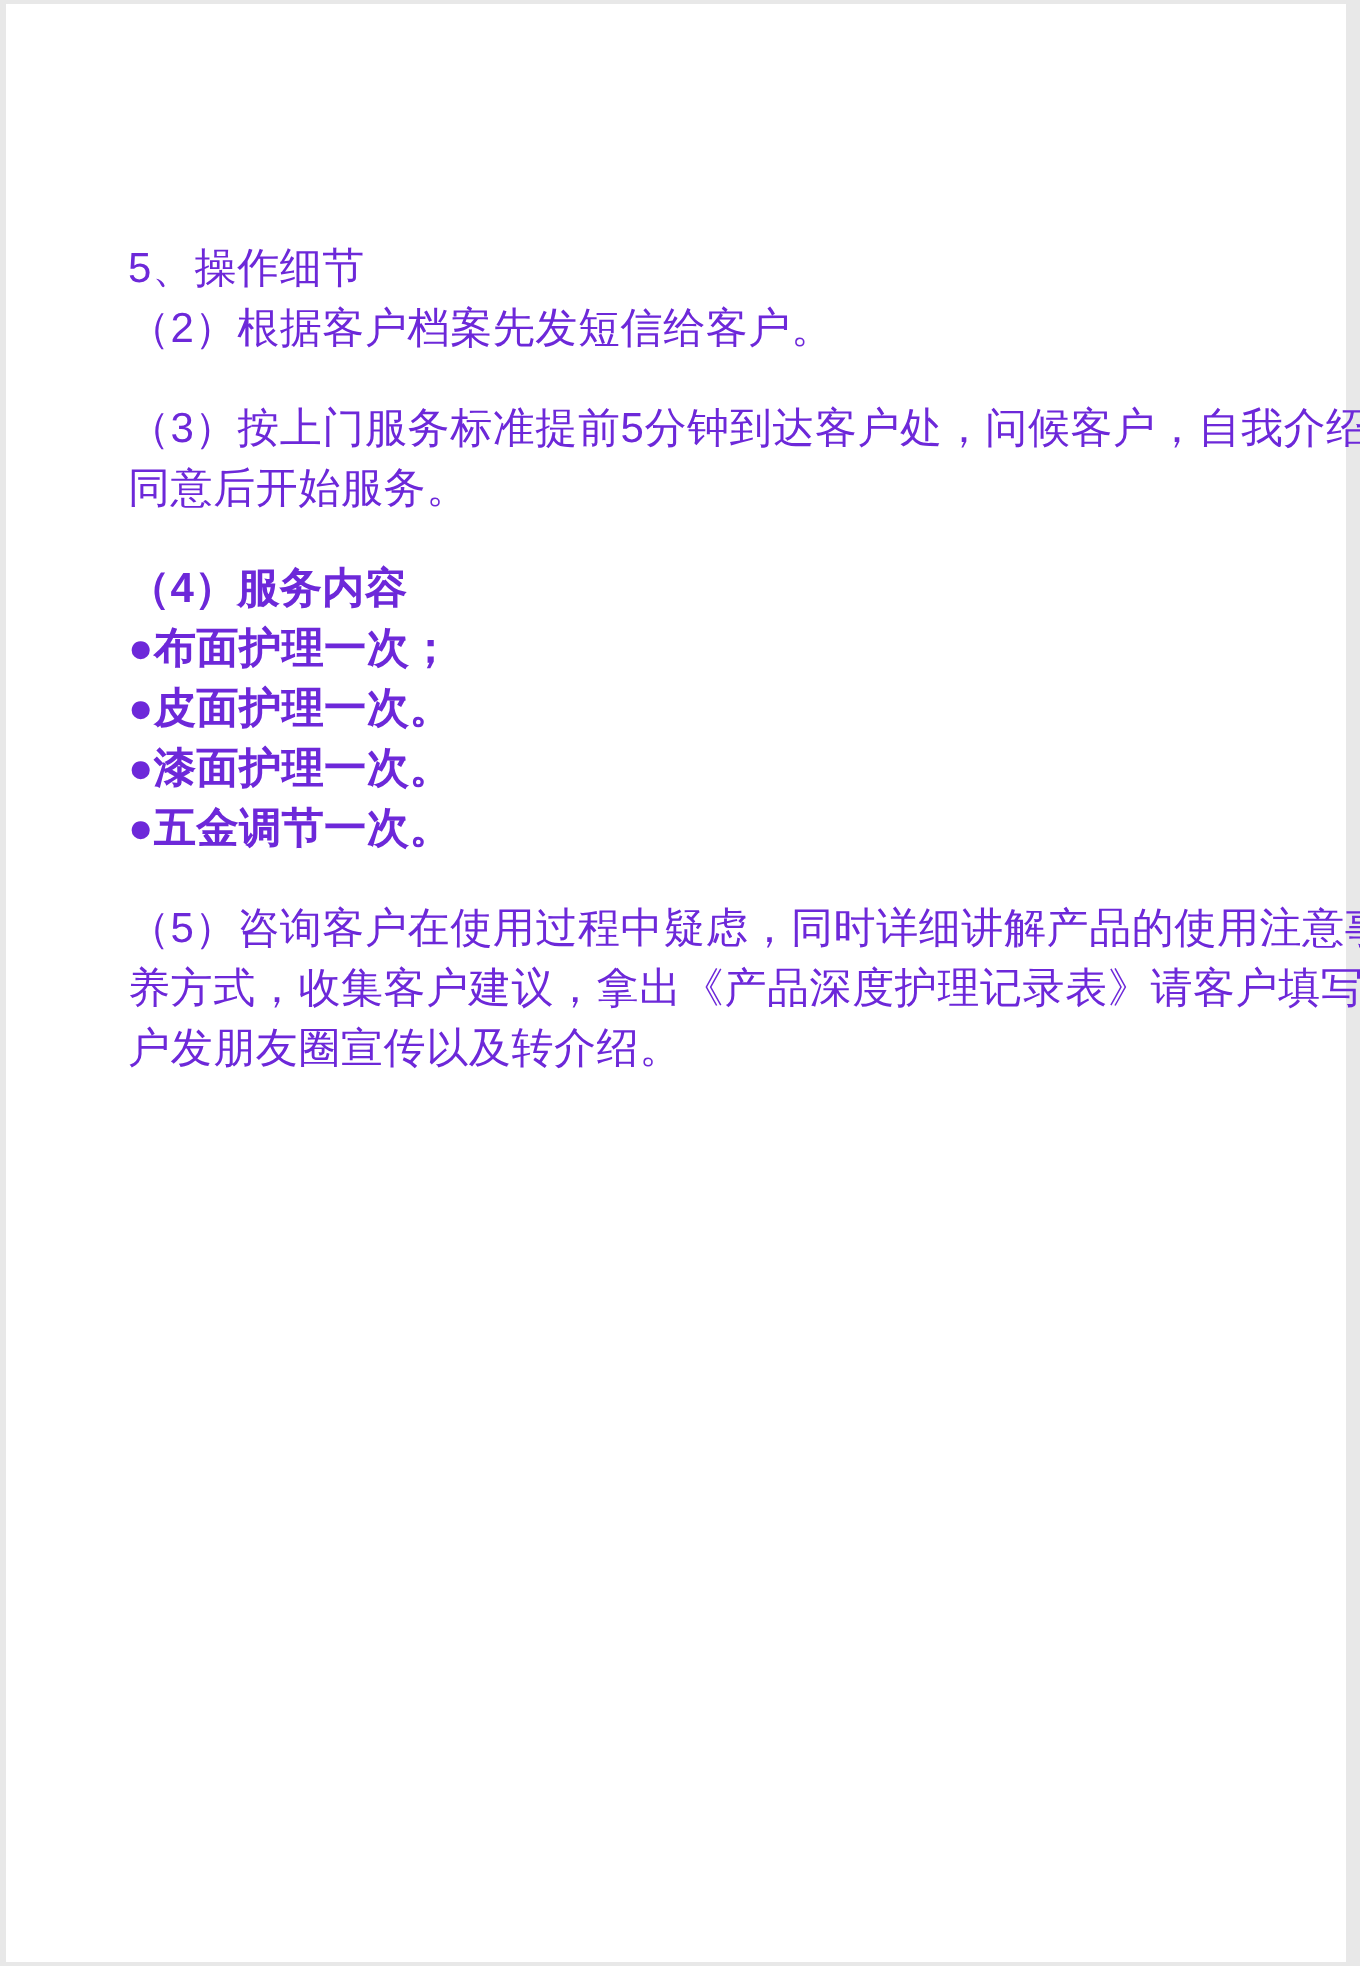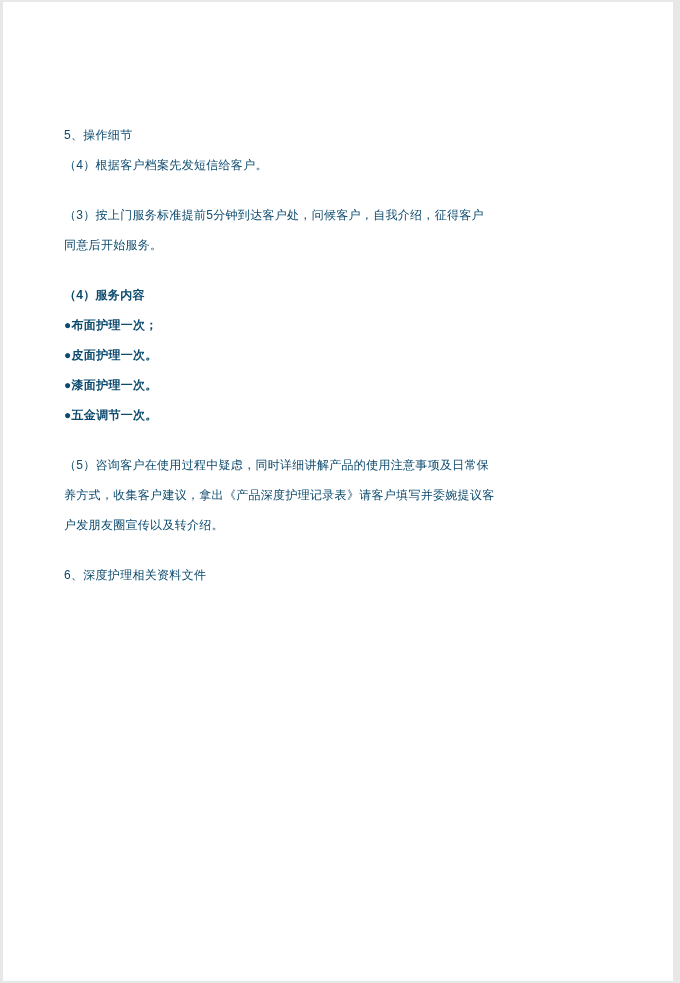--- a/index.html
+++ b/index.html
@@ -15,22 +15,22 @@
     position: absolute;
     top: 2px;
     left: 3px;
     right: 7px;
     bottom: 2px;
     background: #ffffff;
     box-sizing: border-box;
     padding: 118px 20px 0 61px;
   }
   .doc {
-    color: #0c4a6e;
-    font-size: 12px;
+    color: #6d28d9;
+    font-size: 21px;
     line-height: 30px;
     letter-spacing: 0.3px;
   }
   .doc p {
     margin: 0;
     white-space: pre;
   }
   .block {
     margin: 0 0 20px 0;
   }
@@ -40,21 +40,21 @@
   }
 </style>
 </head>
 <body>
 
 <div class="paper">
   <div class="doc">
 
     <div class="block">
       <p>5、操作细节</p>
-      <p>（4）根据客户档案先发短信给客户。</p>
+      <p>（2）根据客户档案先发短信给客户。</p>
     </div>
 
 
     <div class="block">
       <p>（3）按上门服务标准提前5分钟到达客户处，问候客户，自我介绍，征得客户
 同意后开始服务。</p>
     </div>
 
     <div class="block bullets">
       <p>（4）服务内容</p>
@@ -64,18 +64,15 @@
       <p>●五金调节一次。</p>
     </div>
 
     <div class="block">
       <p>（5）咨询客户在使用过程中疑虑，同时详细讲解产品的使用注意事项及日常保
 养方式，收集客户建议，拿出《产品深度护理记录表》请客户填写并委婉提议客
 户发朋友圈宣传以及转介绍。</p>
     </div>
 
 
-    <div class="block">
-      <p>6、深度护理相关资料文件</p>
-    </div>
 
   </div>
 </div>
 
 </body></html>

